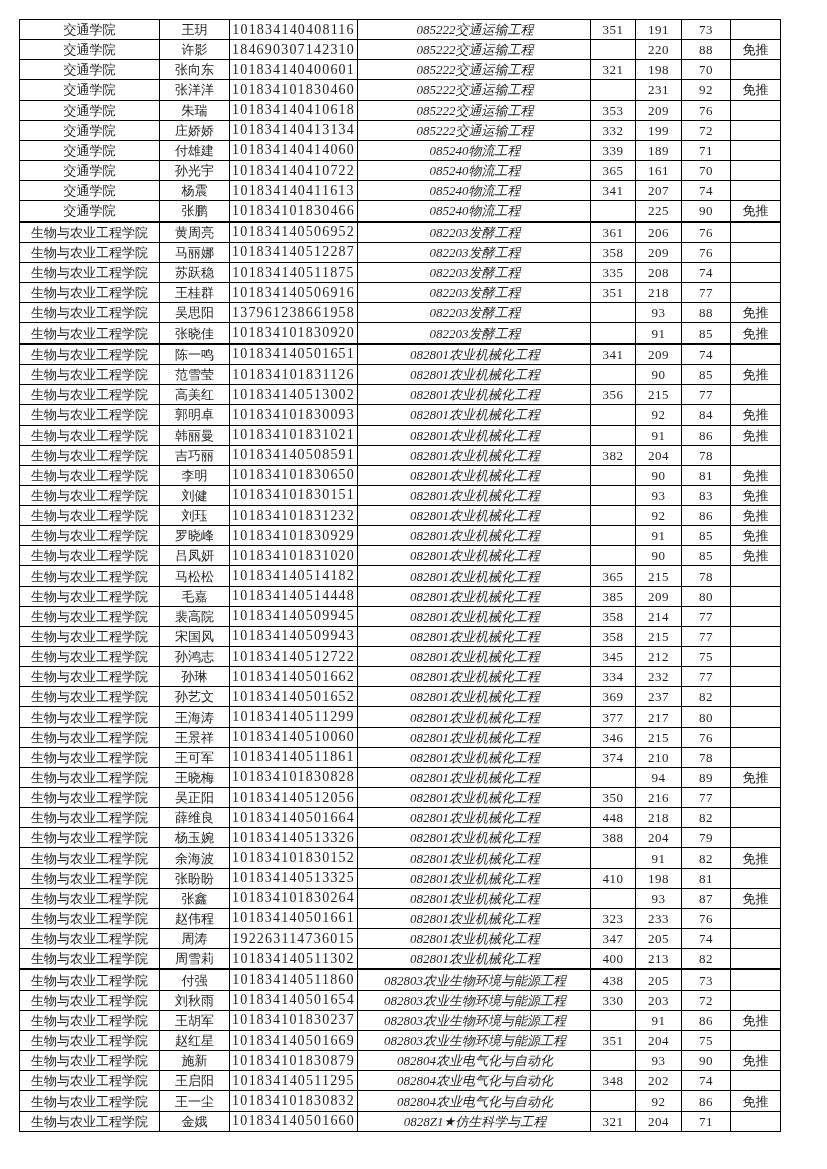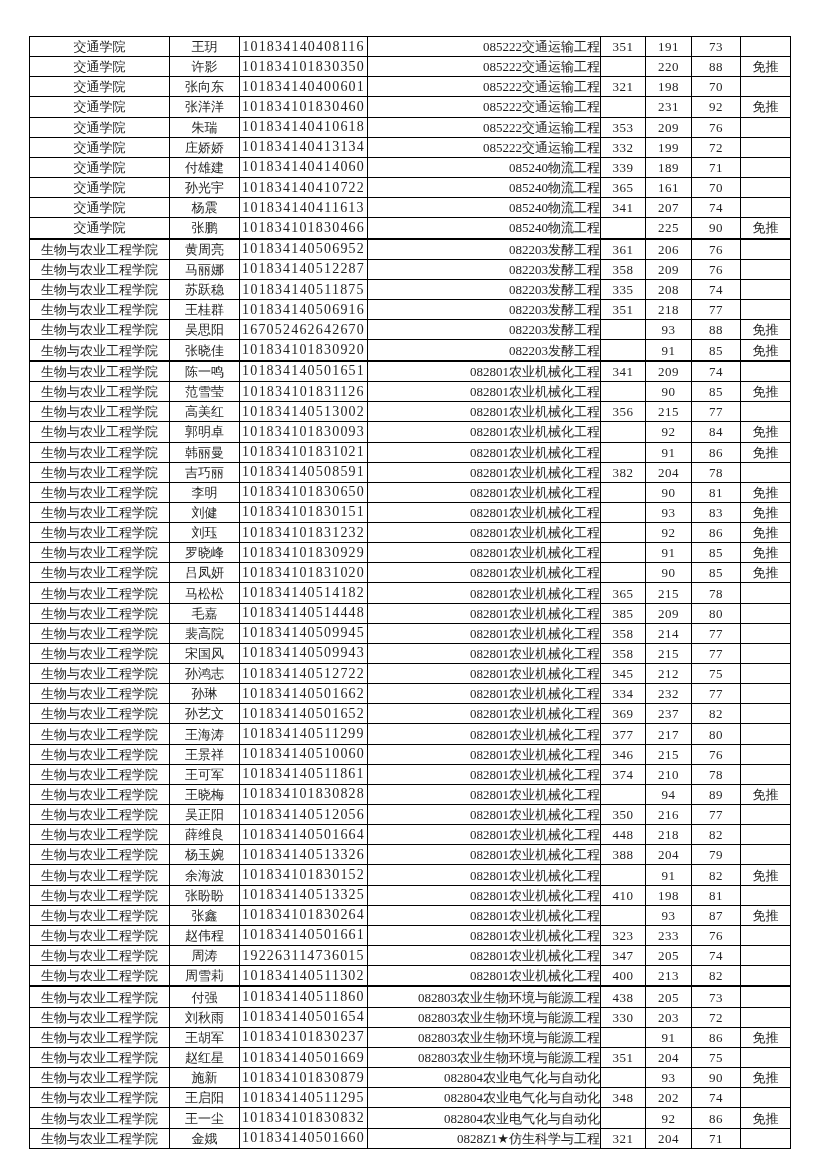--- a/index.html
+++ b/index.html
@@ -2,40 +2,40 @@
 <html><head>
 <meta charset="utf-8">
 <style>
   html, body { margin: 0; padding: 0; }
   body {
     width: 827px; height: 1169px;
     background: #ffffff;
     position: relative;
     font-family: "Liberation Serif", "DejaVu Serif", serif;
   }
-  .sheet { position: absolute; left: 29px; top: 19px; margin-top: 17px; }
+  .sheet { position: absolute; left: 19px; top: 19px; }
   table.grid {
     border-collapse: collapse;
     table-layout: fixed;
     width: 761px;
     height: 1113px;
     background: #ffffff;
   }
   table.grid td {
     border: 1px solid #000000;
     font-size: 13px;
     line-height: 1;
     color: #1f1f1f;
     text-align: center;
     vertical-align: middle;
     padding: 0;
     overflow: hidden;
     white-space: nowrap;
   }
-  table.grid td.major { text-align: right; padding-left: 2px; }
+  table.grid td.major { text-align: center; padding-left: 2px; font-style: italic; }
   table.grid td.id { letter-spacing: 1.2px; font-size: 14px; }
   table.grid td.s1, table.grid td.s2, table.grid td.s3 { letter-spacing: 0.5px; }
   table.grid tr.group-end td { border-bottom-width: 2px; }
 </style>
 </head>
 <body>
 
 <div class="sheet">
   <table class="grid">
     <colgroup>
@@ -55,21 +55,21 @@
           <td class="id">101834140408116</td>
           <td class="major">085222交通运输工程</td>
           <td class="s1">351</td>
           <td class="s2">191</td>
           <td class="s3">73</td>
           <td class="remark"></td>
         </tr>
         <tr>
           <td class="college">交通学院</td>
           <td class="name">许影</td>
-          <td class="id">101834101830350</td>
+          <td class="id">184690307142310</td>
           <td class="major">085222交通运输工程</td>
           <td class="s1"></td>
           <td class="s2">220</td>
           <td class="s3">88</td>
           <td class="remark">免推</td>
         </tr>
         <tr>
           <td class="college">交通学院</td>
           <td class="name">张向东</td>
           <td class="id">101834140400601</td>
@@ -185,21 +185,21 @@
           <td class="id">101834140506916</td>
           <td class="major">082203发酵工程</td>
           <td class="s1">351</td>
           <td class="s2">218</td>
           <td class="s3">77</td>
           <td class="remark"></td>
         </tr>
         <tr>
           <td class="college">生物与农业工程学院</td>
           <td class="name">吴思阳</td>
-          <td class="id">167052462642670</td>
+          <td class="id">137961238661958</td>
           <td class="major">082203发酵工程</td>
           <td class="s1"></td>
           <td class="s2">93</td>
           <td class="s3">88</td>
           <td class="remark">免推</td>
         </tr>
         <tr class="group-end">
           <td class="college">生物与农业工程学院</td>
           <td class="name">张晓佳</td>
           <td class="id">101834101830920</td>

